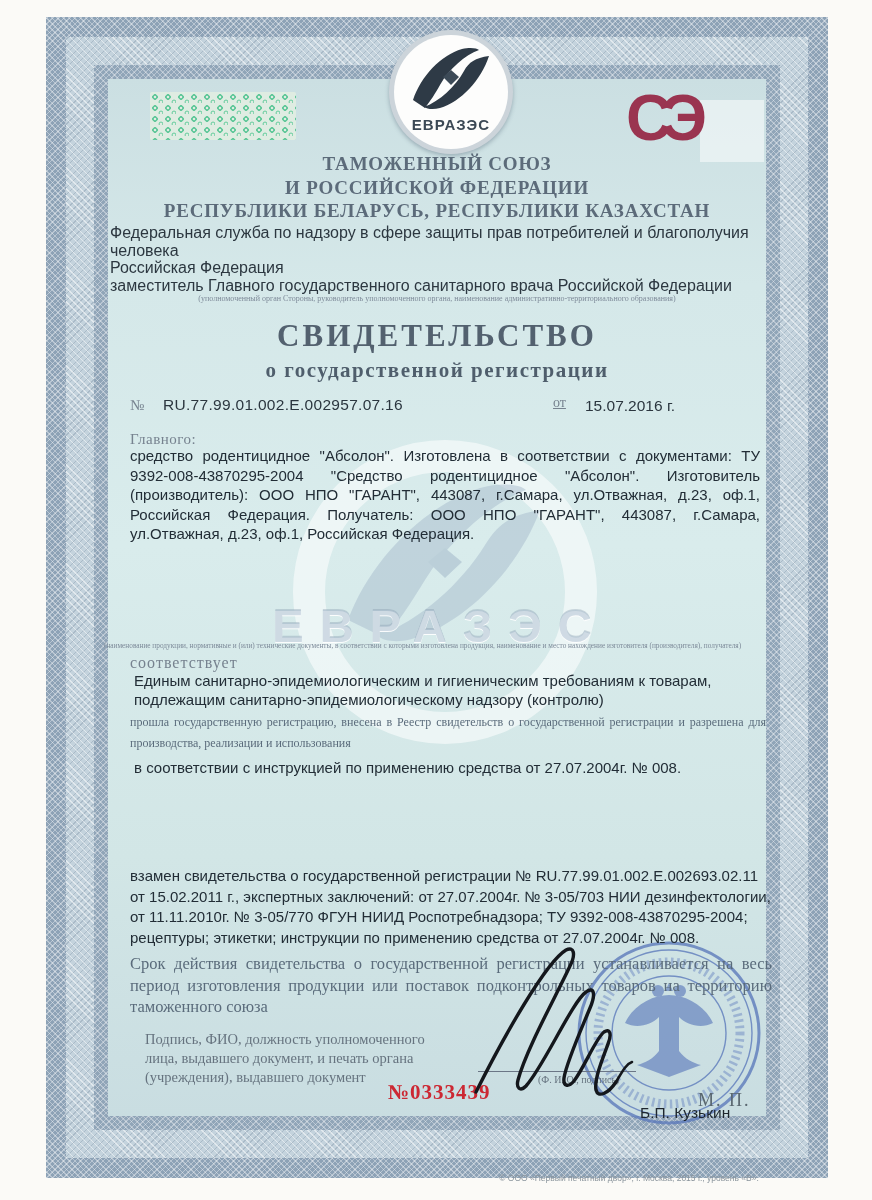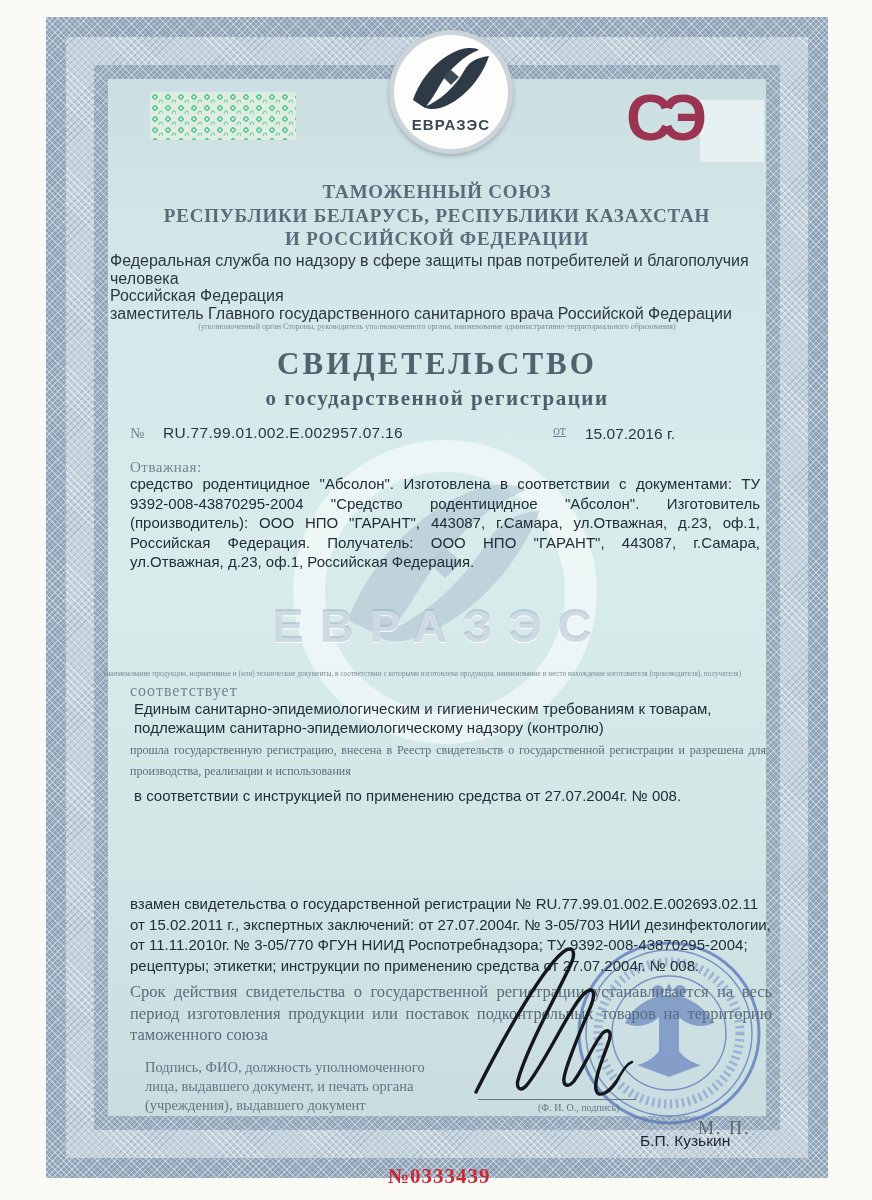--- a/index.html
+++ b/index.html
@@ -48,21 +48,21 @@
     font-family:"Liberation Sans",sans-serif;font-weight:bold;font-size:15px;color:#3c4955;letter-spacing:1px;}
 
   
   .wm-ring{position:absolute;left:293px;top:440px;width:304px;height:304px;border-radius:50%;
     border:32px solid rgba(255,255,255,.55);box-sizing:border-box;z-index:1;}
   .wm-swoosh{position:absolute;left:330px;top:470px;z-index:1;opacity:.5;}
   .wm-text{position:absolute;left:180px;top:598px;width:520px;text-align:center;z-index:1;
     font-family:"Liberation Sans",sans-serif;font-weight:bold;font-size:47px;letter-spacing:16px;
     color:rgba(178,197,212,.6);text-shadow:0 1px 0 rgba(255,255,255,.9), 0 -1px 0 rgba(130,150,170,.35);}
   .sans{font-family:"Liberation Sans",sans-serif;}
-  .abs{position:absolute;z-index:4;margin-top:28px;}
+  .abs{position:absolute;z-index:4;}
 
   .union-block{left:130px;top:152px;width:614px;text-align:center;
     font-family:"Liberation Serif",serif;font-weight:bold;font-size:19px;line-height:23.5px;
     color:#5c6b7a;letter-spacing:.8px;}
   .authority-block{left:110px;top:224px;width:654px;
     font-size:16px;line-height:17.5px;color:#2c3740;}
   .authority-note{left:112px;top:294px;width:650px;text-align:center;
     font-family:"Liberation Serif",serif;font-size:8px;color:#7e8a99;}
 
   .doc-title{left:130px;top:318px;width:614px;text-align:center;
@@ -90,21 +90,21 @@
 
   .basis-intro{left:130px;top:803px;width:638px;font-family:"Liberation Serif",serif;font-size:16.5px;
     line-height:21.5px;color:#5a6b7b;text-align:justify;}
   .basis-details{left:130px;top:866px;width:642px;font-size:15px;line-height:20.5px;color:#222d36;}
   .validity{left:130px;top:953px;width:642px;font-family:"Liberation Serif",serif;font-size:16.5px;
     line-height:21.5px;color:#5a6b7b;text-align:justify;}
 
   .sign-caption{left:145px;top:1030px;width:300px;font-family:"Liberation Serif",serif;font-size:14.5px;
     line-height:19px;color:#66737f;}
   .signer-name{left:640px;top:1104px;font-size:15.5px;color:#1e262e;}
-  .serial{left:388px;top:1136px;font-family:"Liberation Serif",serif;font-weight:bold;font-size:21px;
+  .serial{left:388px;top:1080px;font-family:"Liberation Serif",serif;font-weight:bold;font-size:21px;
     letter-spacing:1px;color:#cc2833;}
   .seal-abbr{left:698px;top:1090px;font-family:"Liberation Serif",serif;font-size:18px;color:#5a6770;letter-spacing:2px;}
   .sig-line{left:478px;top:1071px;width:158px;border-top:1px solid #6b7686;height:0;}
   .sig-note{left:538px;top:1074px;font-family:"Liberation Serif",serif;font-size:10px;color:#66737f;}
 
   .stamp{position:absolute;left:563px;top:933px;z-index:3;opacity:.78;}
   .signature{position:absolute;left:468px;top:940px;z-index:5;}
 
   .copyright{left:400px;top:1173px;width:458px;text-align:center;font-size:8.5px;color:#8a949c;}
 </style>
@@ -140,39 +140,39 @@
     <svg width="88" height="74" viewBox="0 0 88 74">
       <path d="M6,58 C14,34 34,13 55,7 C63,5 70,6 72,8 C58,13 42,27 33,43 C28,52 24,58 18,66 Z" fill="#2e3a46"></path>
       <path d="M82,14 C74,38 54,60 33,66 C26,68 20,67 17,65 C33,59 48,45 57,29 C62,20 68,16 82,14 Z" fill="#2e3a46"></path>
       <polygon points="44,28 52,35 44,43 36,35" fill="#3c4a57"></polygon>
     </svg>
     <div class="evz-label">ЕВРАЗЭС</div>
   </div>
 
   <div class="abs union-block">
     <div>ТАМОЖЕННЫЙ СОЮЗ</div>
+    <div>И РОССИЙСКОЙ ФЕДЕРАЦИИ</div>
     <div>РЕСПУБЛИКИ БЕЛАРУСЬ, РЕСПУБЛИКИ КАЗАХСТАН</div>
-    <div>И РОССИЙСКОЙ ФЕДЕРАЦИИ</div>
   </div>
   <div class="abs authority-block sans">
     <div>Федеральная служба по надзору в сфере защиты прав потребителей и благополучия человека</div>
     <div>Российская Федерация</div>
     <div>заместитель Главного государственного санитарного врача Российской Федерации</div>
   </div>
   <div class="abs authority-note">(уполномоченный орган Стороны, руководитель уполномоченного органа, наименование административно-территориального образования)</div>
 
   <div class="abs doc-title">СВИДЕТЕЛЬСТВО</div>
   <div class="abs doc-subtitle">о государственной регистрации</div>
 
   <div class="abs lbl-gray reg-no-label">№</div>
   <div class="abs sans reg-number">RU.77.99.01.002.Е.002957.07.16</div>
   <div class="abs lbl-gray reg-date-label">от</div>
   <div class="abs sans reg-date">15.07.2016 г.</div>
 
-  <div class="abs lbl-gray product-label">Отважная:</div>
+  <div class="abs lbl-gray product-label">Главного:</div>
   <div class="abs sans product-desc">средство родентицидное "Абсолон". Изготовлена в соответствии с документами: ТУ 9392-008-43870295-2004 "Средство родентицидное "Абсолон". Изготовитель (производитель): ООО НПО "ГАРАНТ", 443087, г.Самара, ул.Отважная, д.23, оф.1, Российская Федерация.  Получатель: ООО НПО "ГАРАНТ", 443087, г.Самара, ул.Отважная, д.23, оф.1, Российская Федерация.</div>
   <div class="abs product-footnote">(наименование продукции, нормативные и (или) технические документы, в соответствии с которыми изготовлена продукция, наименование и место нахождение изготовителя (производителя), получателя)</div>
 
   <div class="abs lbl-gray compl-verb">соответствует</div>
   <div class="abs sans compl-req">Единым санитарно-эпидемиологическим и гигиеническим требованиям к товарам, подлежащим санитарно-эпидемиологическому надзору (контролю)</div>
   <div class="abs registered">прошла государственную регистрацию, внесена в Реестр свидетельств о государственной регистрации и разрешена для производства, реализации и использования</div>
   <div class="abs sans instruction">в соответствии с инструкцией по применению средства от 27.07.2004г. № 008.</div>
 
   <div class="abs sans basis-details">взамен свидетельства о государственной регистрации № RU.77.99.01.002.Е.002693.02.11 от 15.02.2011 г., экспертных заключений: от 27.07.2004г. № 3-05/703 НИИ дезинфектологии, от 11.11.2010г. № 3-05/770 ФГУН НИИД Роспотребнадзора; ТУ 9392-008-43870295-2004; рецептуры; этикетки; инструкции по применению средства от 27.07.2004г. № 008.</div>
 

